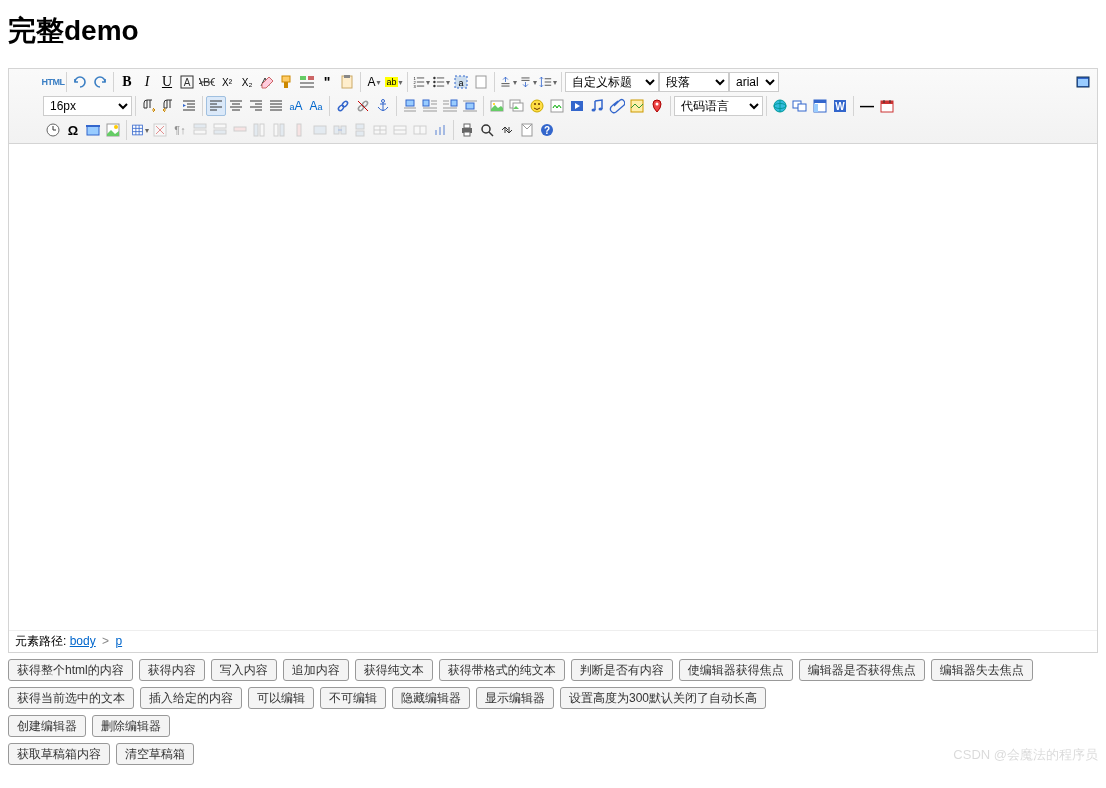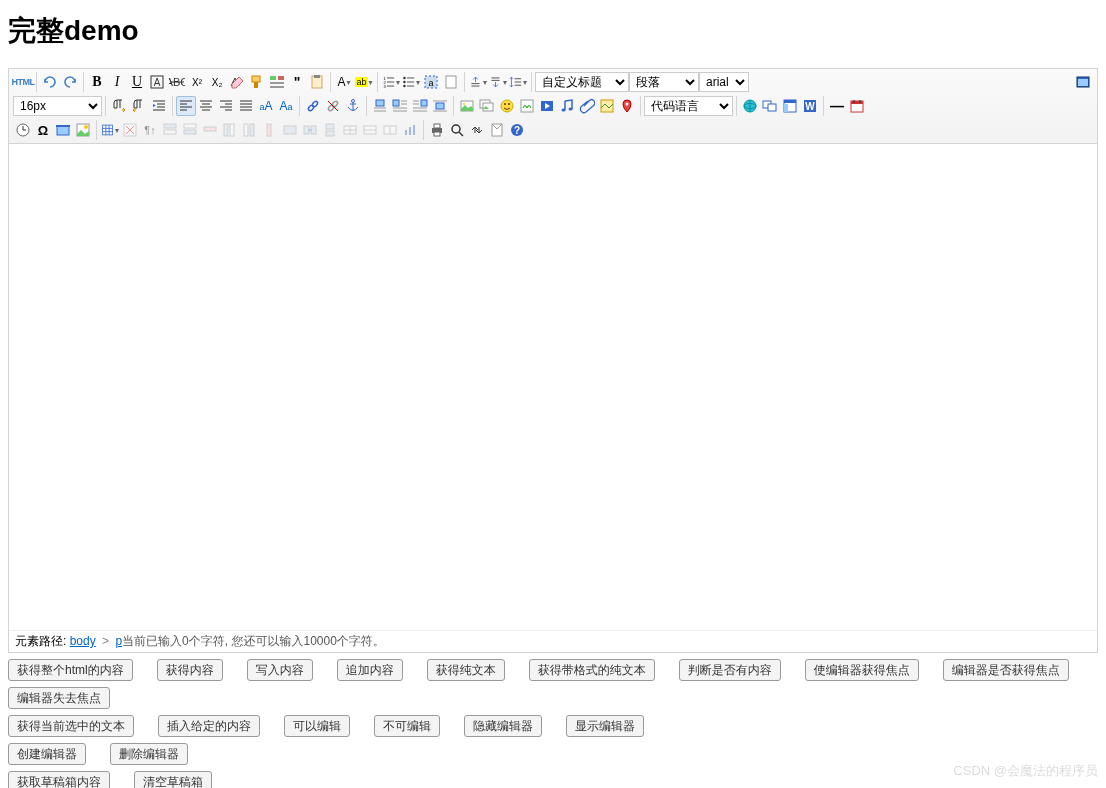--- a/index.html
+++ b/index.html
@@ -1,44 +1,44 @@
 <!DOCTYPE html>
 <html><head>
 <meta charset="utf-8">
 <style>
 * { margin: 0; padding: 0; box-sizing: border-box; }
 body { font-family: Arial, "Microsoft YaHei", sans-serif; font-size: 12px; background: #fff; }
 .page { padding: 8px; width: 1106px; }
 h1 { font-size: 28px; font-weight: bold; margin: 4px 0 18px 0; }
 .editor-wrap { border: 1px solid #d4d4d4; background: #fff; }
 .toolbar { background: linear-gradient(#fafafa,#f2f2f2); border-bottom: 1px solid #d4d4d4; padding: 2px 4px; display:flex; flex-wrap:wrap; align-items:center; gap:2px; }
-.tb-row { display:flex; flex-wrap:wrap; align-items:center; width:100%; padding:1px 0;}
+.tb-row { display:flex; flex-wrap:wrap; align-items:center; width:100%; padding:1px 0;margin-left:30px;}
 .sep { width:1px; height:20px; background:#d4d4d4; margin:0 3px; display:inline-block; }
 .btn { width:20px; height:20px; border:1px solid transparent; display:inline-flex; align-items:center; justify-content:center; cursor:pointer; font-size:11px; border-radius:2px; }
 .btn svg { width:16px; height:16px; }
 .sel { height:20px; font-size:12px; border:1px solid #ccc; background:#fff; padding:0 2px; cursor:pointer; }
 .sel.sm { width:89px; }
 .sel.md { width:94px; }
 .sel.lg { width:70px; }
 .sel.arial { width:50px; }
 .drop { display:inline-flex; align-items:center; }
 .drop .car { font-size:8px; margin-left:1px; color:#666; }
 .spacer { flex:1; }
 .html-btn { color:#3b7fc4; font-weight:bold; font-size:9px; letter-spacing:-0.5px;}
 .b { font-weight:bold; font-family:"Times New Roman",serif; font-size:14px;}
 .i { font-style:italic; font-family:"Times New Roman",serif; font-size:14px;}
 .u { text-decoration:underline; font-family:"Times New Roman",serif; font-size:14px;}
 .edit-area { height:486px; background:#fff; padding:8px; }
 .statusbar { display:flex; justify-content:flex-start; padding:2px 6px; font-size:12px; color:#555; border-top:1px solid #eee; }
 .statusbar .crumb { color:#000; }
 .statusbar .crumb a { color:#06c; text-decoration:underline; }
 .statusbar .crumb .gt { margin:0 3px; color:#888; }
-.btns { margin-top:6px; display:flex; flex-wrap:wrap; gap:6px 24px; }
+.btns { margin-top:6px; display:flex; flex-wrap:wrap; gap:6px 6px; }
 .action-btn { border:1px solid #999; background:#f4f4f4; padding:2px 8px; font-size:12px; border-radius:3px; cursor:pointer; height:22px; color:#333;}
-.watermark { position:fixed; right:8px; bottom:8px; color:rgba(0,0,0,0.15); font-size:13px; }
+.watermark { position:fixed; right:8px; bottom:24px; color:rgba(0,0,0,0.15); font-size:13px; }
 select.sel { appearance: menulist; }
 </style>
 </head>
 <body>
 <div class="page">
 
 <h1>完整demo</h1>
 
 <div class="editor-wrap">
   <div class="toolbar">
@@ -568,23 +568,20 @@
           </span>
     </div>
   </div>
   <div class="edit-area"></div>
   <div class="statusbar">
     <span class="crumb">
       <span>元素路径:</span>
       <a href="#">body</a>
       <span class="gt">&gt;</span>
       <a href="#">p</a>
-    </span>
-    <span>
-      <span>当前已输入</span><span>0</span><span>个字符, 您还可以输入</span><span>10000</span><span>个字符。</span>
     </span>
   </div>
 </div>
 
 <div class="btns" id="row1">
       <button class="action-btn">获得整个html的内容</button>
       <button class="action-btn">获得内容</button>
       <button class="action-btn">写入内容</button>
       <button class="action-btn">追加内容</button>
       <button class="action-btn">获得纯文本</button>
@@ -594,20 +591,21 @@
       <button class="action-btn">编辑器是否获得焦点</button>
       <button class="action-btn">编辑器失去焦点</button>
     </div>
 <div class="btns" id="row2">
       <button class="action-btn">获得当前选中的文本</button>
       <button class="action-btn">插入给定的内容</button>
       <button class="action-btn">可以编辑</button>
       <button class="action-btn">不可编辑</button>
       <button class="action-btn">隐藏编辑器</button>
       <button class="action-btn">显示编辑器</button>
+      <button class="action-btn">设置高度为300默认关闭了自动长高</button>
     </div>
 <div class="btns" id="row4">
       <button class="action-btn">创建编辑器</button>
       <button class="action-btn">删除编辑器</button>
     </div>
 <div class="btns" id="row3">
       <button class="action-btn">获取草稿箱内容</button>
       <button class="action-btn">清空草稿箱</button>
     </div>
 

